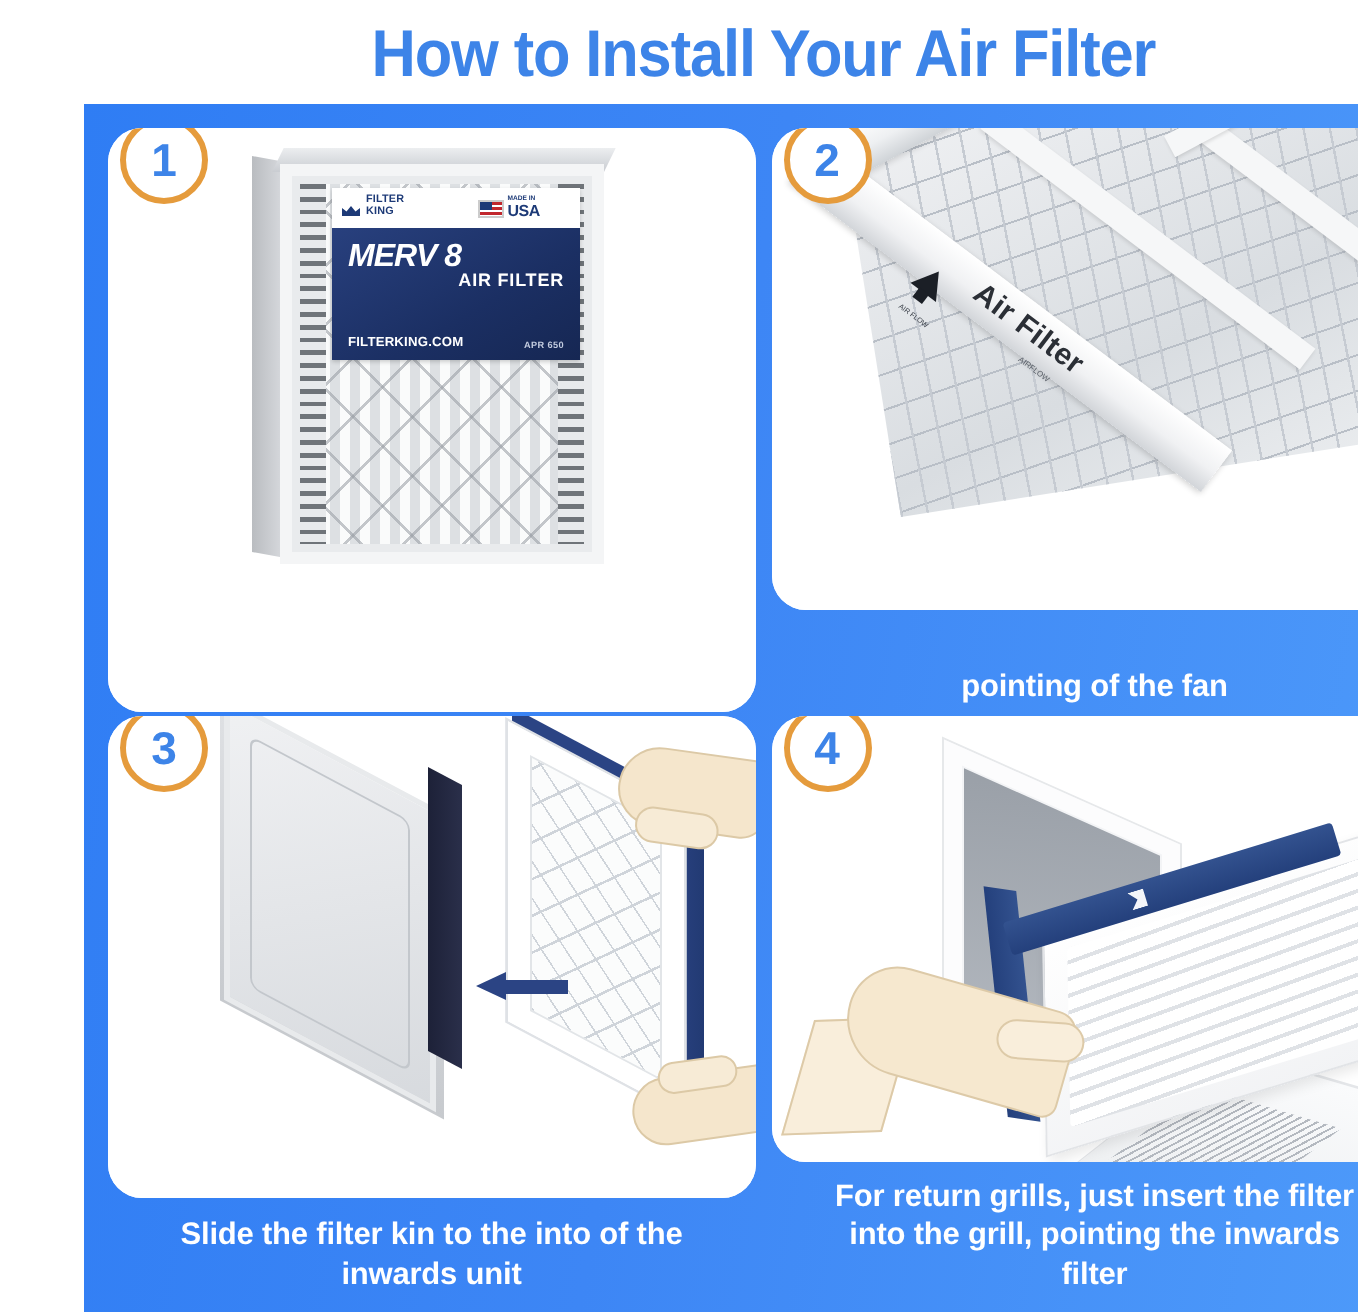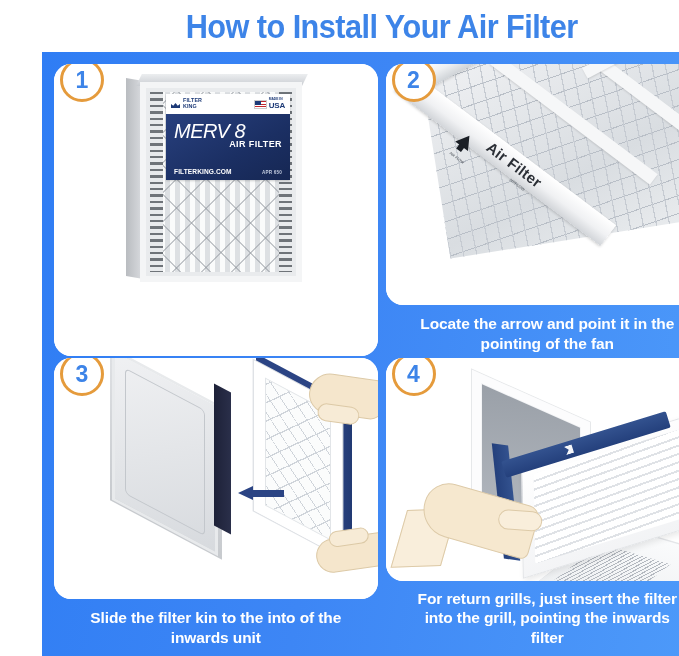--- a/index.html
+++ b/index.html
@@ -169,21 +169,21 @@
   .fp-label {
     position: absolute;
     left: 20px; top: 6px;
     width: 124px; height: 86px;
     background: #ffffff;
     z-index: 3;
     box-shadow: 0 1px 2px rgba(0,0,0,.18);
   }
   .lbl-top {
     position: absolute;
-    left: 0; top: 0; right: 0;
+    left: 0; top: 0; right: 15px;
     height: 20px;
     display: flex;
     align-items: center;
     justify-content: space-between;
     padding: 0 5px;
     box-sizing: border-box;
   }
   .lbl-brand {
     display: flex;
     align-items: center;
@@ -234,22 +234,22 @@
     position: absolute;
     left: 0; right: 0; top: 20px; bottom: 0;
     background: linear-gradient(150deg, #28407e 0%, #1b2f63 60%, #162753 100%);
     padding: 7px 8px 5px 8px;
     box-sizing: border-box;
     display: flex;
     flex-direction: column;
     justify-content: space-between;
   }
   .lbl-merv {
-    font-size: 20px;
-    font-weight: normal;
+    font-size: 16px;
+    font-weight: bold;
     color: #ffffff;
     font-style: italic;
     letter-spacing: -0.5px;
     line-height: 1;
   }
   .lbl-af {
     font-size: 9px;
     font-weight: bold;
     color: #ffffff;
     text-align: right;
@@ -646,21 +646,21 @@
           <div class="p2-arrow"></div>
           <div class="p2-arrowtxt">AIR FLOW</div>
           <div class="p2-text">Air Filter</div>
           <div class="p2-sub">AIRFLOW</div>
         </div>
         <div class="badge">
           <span>2</span>
         </div>
       </div>
       <div class="caption">
-        <span>Locate the arrow and point it in the</span><br>
+        <br>
         <span>pointing of the fan</span>
       </div>
     </div>
 
     <div class="step step-3">
       <div class="card">
         <div class="p3-stage">
           <div class="p3-unit-side"></div>
           <div class="p3-unit-face"></div>
           <div class="p3-unit-dark"></div>

